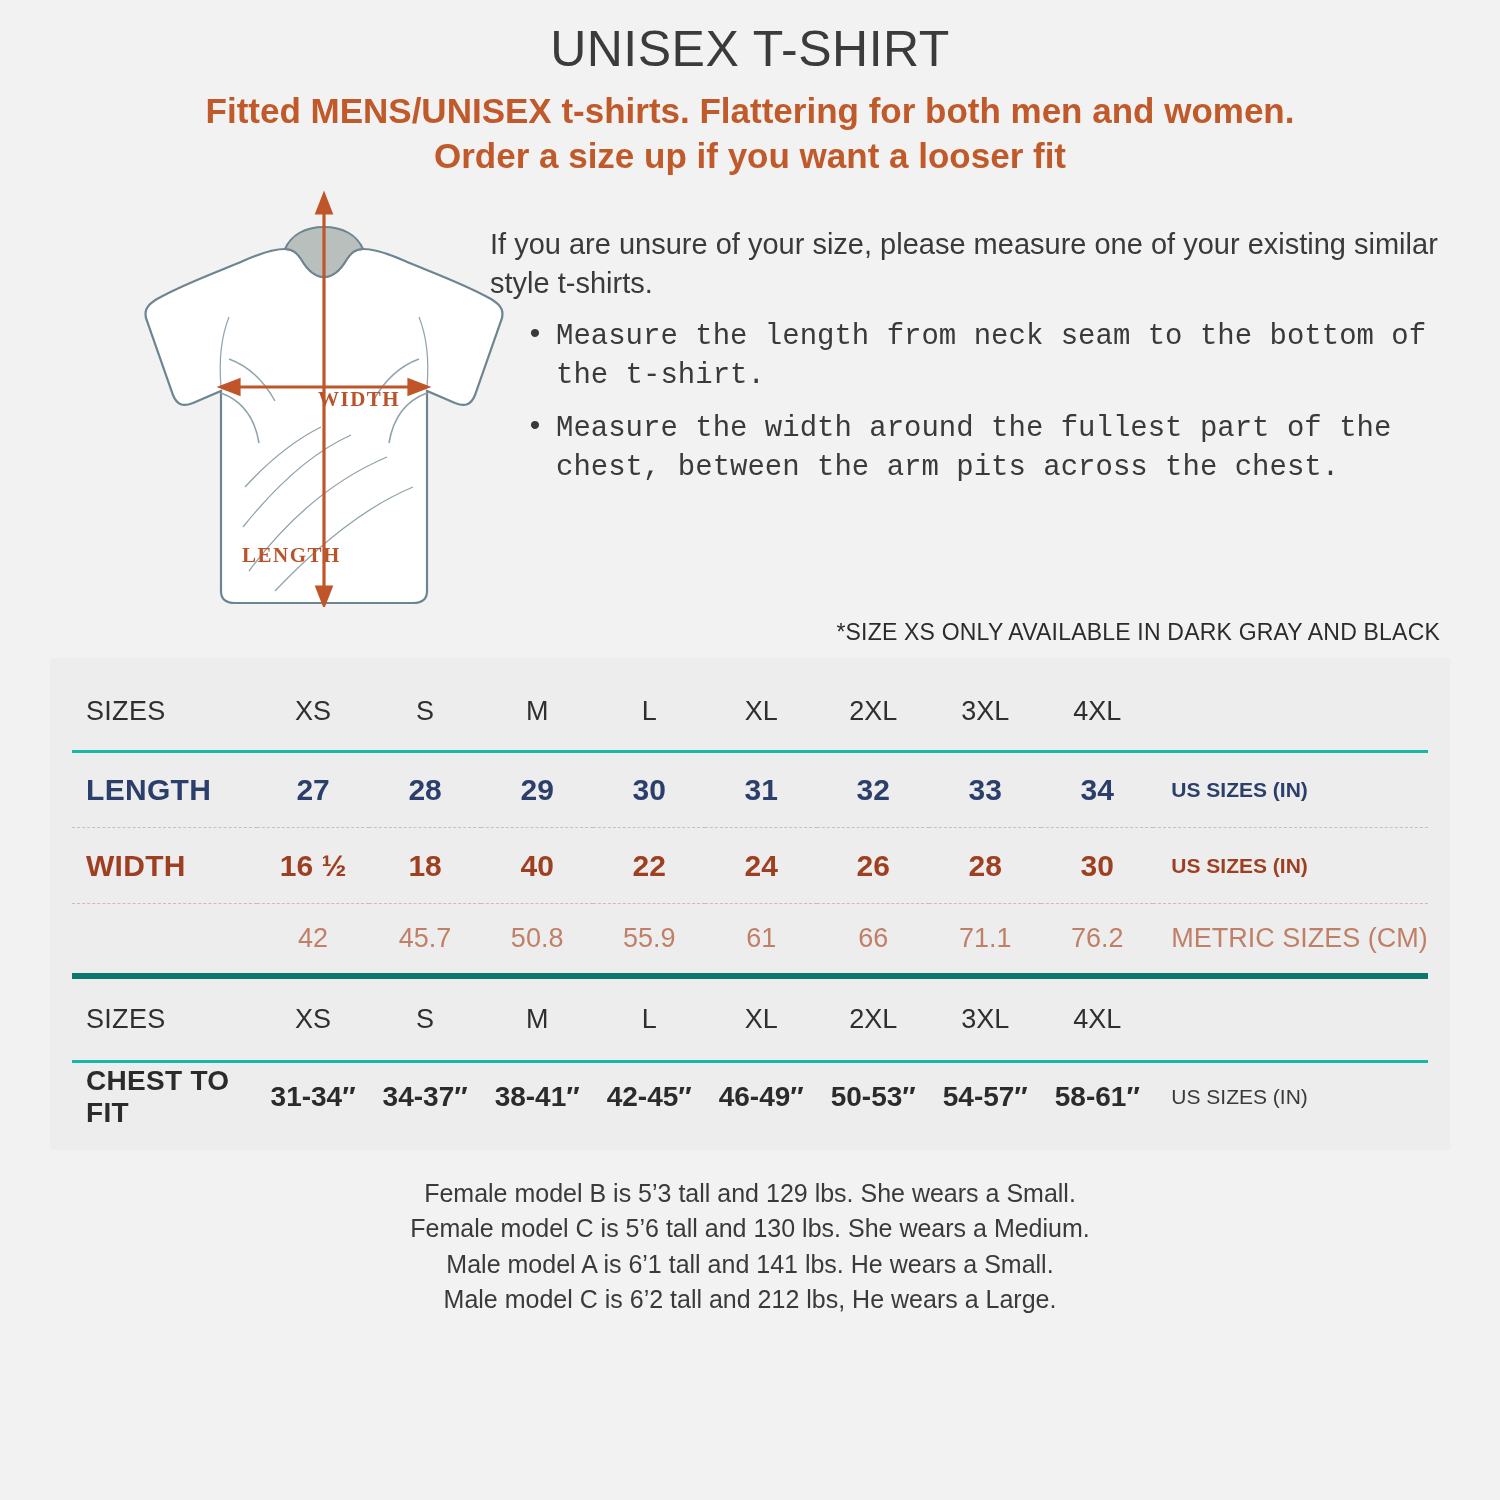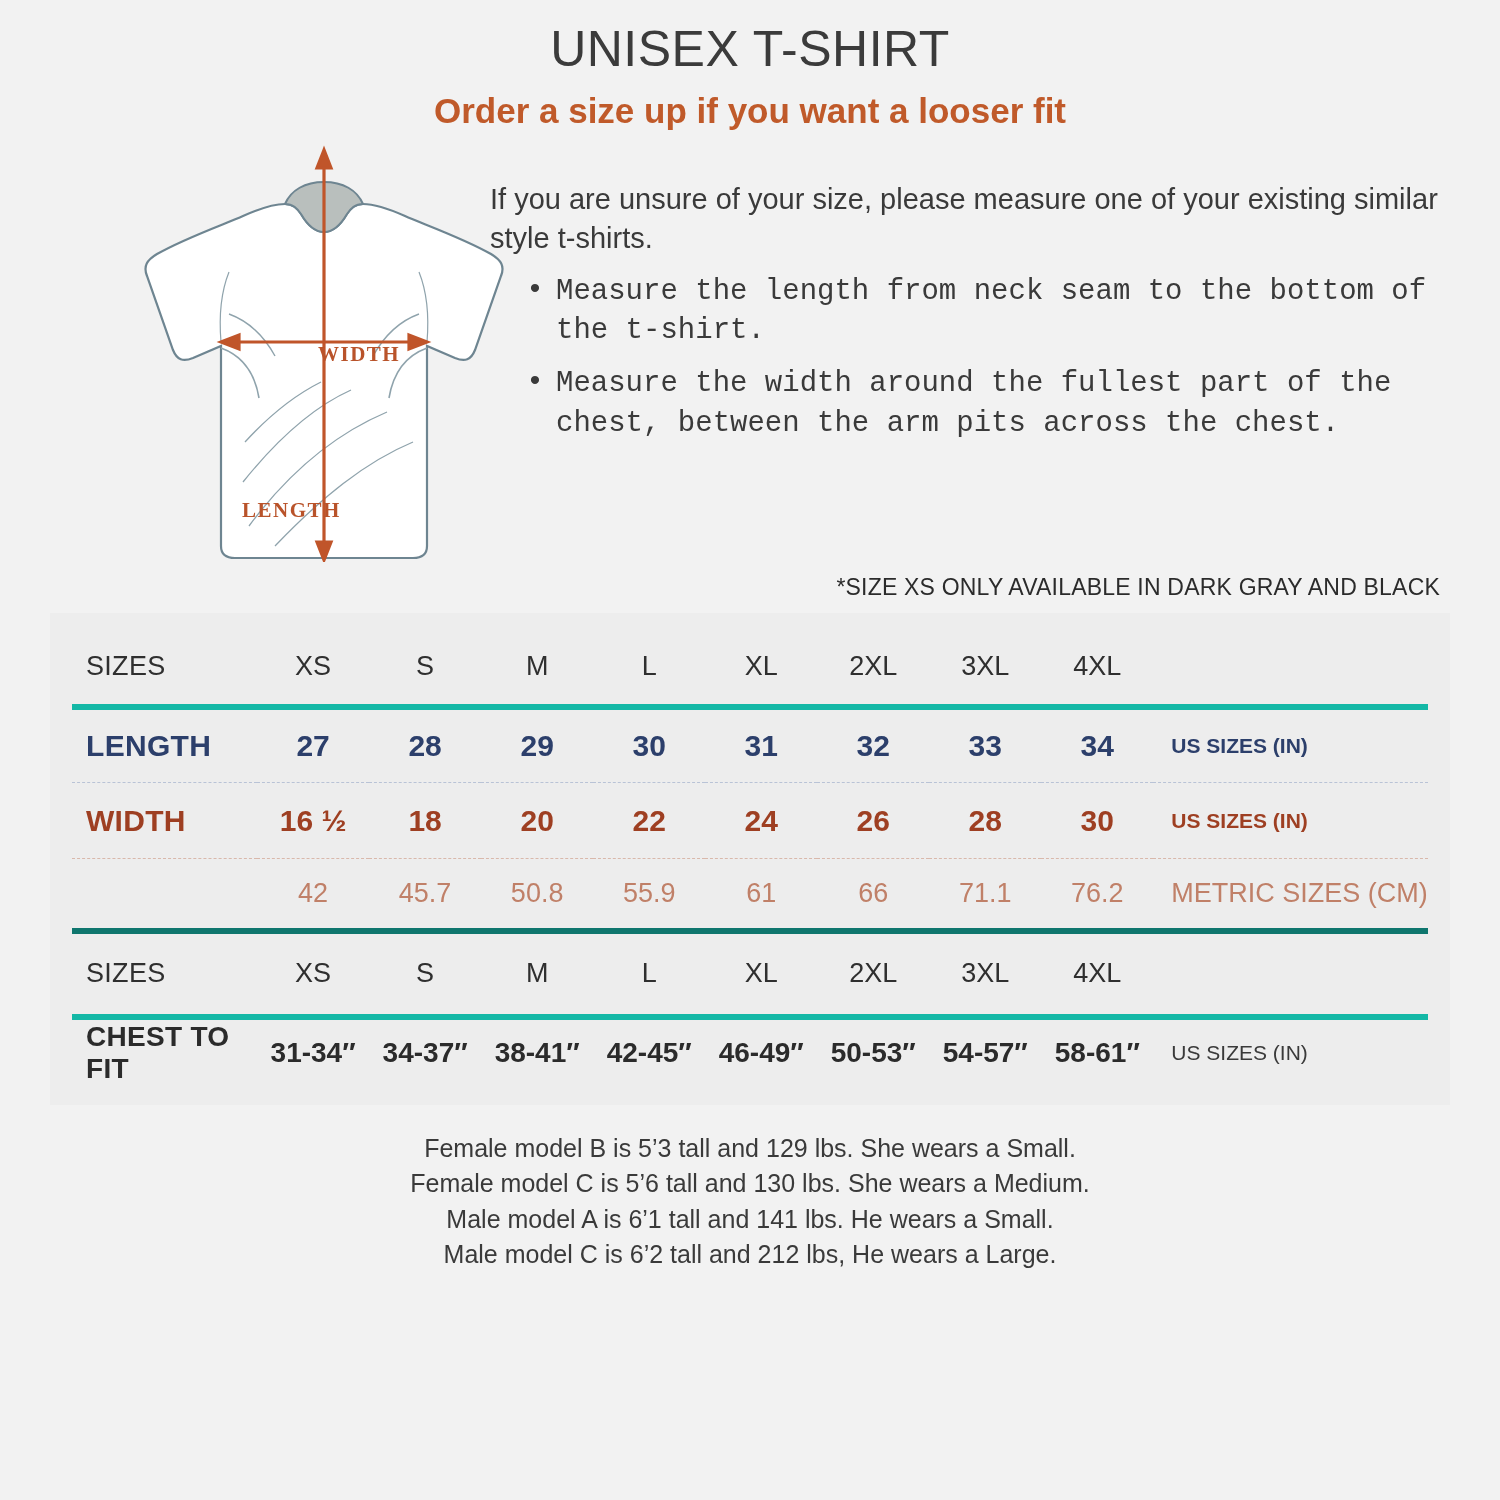--- a/index.html
+++ b/index.html
@@ -105,21 +105,21 @@
   .r-len td { font-size: 30px; height: 76px; color: #2c3f6b; font-weight: bold; }
   .r-len .unitlabel { font-weight: bold; font-size: 21px; }
   .r-lenm td { font-size: 27px; height: 72px; color: #7d90b5; }
   .r-wid td { font-size: 30px; height: 76px; color: #9e3f22; font-weight: bold; }
   .r-wid .unitlabel { font-weight: bold; font-size: 21px; }
   .r-widm td { font-size: 27px; height: 72px; color: #c08068; }
   .hdr2 td { font-size: 27px; height: 86px; color: #2f2f2f; }
   .r-chest td { font-size: 28px; height: 70px; color: #2b2b2b; font-weight: bold; }
   .r-chest .unitlabel { font-weight: normal; font-size: 21px; color: #3a3a3a; }
 
-  .bsolid { border-bottom: 6px solid #14b8a6; }
+  .bsolid { border-bottom: 3px solid #14b8a6; }
   .bdash-b { border-bottom: 1px dashed #d9b8ab; }
   .bdash-u { border-bottom: 1px dashed #b9c3d6; }
   .bthick { border-bottom: 6px solid #0f766e; }
 
   col.lbl { width: 185px; }
   col.sz  { width: 112px; }
   col.unit{ width: 235px; }
 
   
   .footer {
@@ -144,20 +144,21 @@
   .lbl-length { left: 192px; top: 348px; }
 </style>
 </head>
 <body>
 
 <div class="page">
 
   <div class="title">UNISEX T-SHIRT</div>
 
   <div class="subtitle">
+    <div>Fitted MENS/UNISEX t-shirts. Flattering for both men and women.</div>
     <div>Order a size up if you want a looser fit</div>
   </div>
 
   <div class="mid">
 
     <div class="shirt-col">
       <svg class="shirt-svg" width="400" height="420" viewBox="0 0 400 420">
 
         <path d="M118 74 C100 82 60 96 32 112 C22 118 18 124 22 134 L48 208 C52 218 58 220 68 216 L96 204 L96 404 C96 412 100 416 110 416 L288 416 C298 416 302 412 302 404 L302 204 L330 216 C340 220 346 218 350 208 L376 134 C380 124 376 118 366 112 C338 96 298 82 280 74 C262 66 246 62 238 62 C230 62 226 66 222 72 C215 84 208 90 199 90 C190 90 183 84 176 72 C172 66 168 62 160 62 C152 62 136 66 118 74 Z" fill="#ffffff" stroke="#6e8591" stroke-width="2.2"></path>
 
@@ -240,21 +241,21 @@
         <td>33</td>
         <td>34</td>
         <td class="unitlabel">US SIZES (IN)</td>
       </tr>
 
 
       <tr class="r-wid bdash-b">
         <td class="rowlabel">WIDTH</td>
         <td>16 ½</td>
         <td>18</td>
-        <td>20</td>
+        <td>40</td>
         <td>22</td>
         <td>24</td>
         <td>26</td>
         <td>28</td>
         <td>30</td>
         <td class="unitlabel">US SIZES (IN)</td>
       </tr>
 
       <tr class="r-widm bthick">
         <td class="rowlabel"></td>

